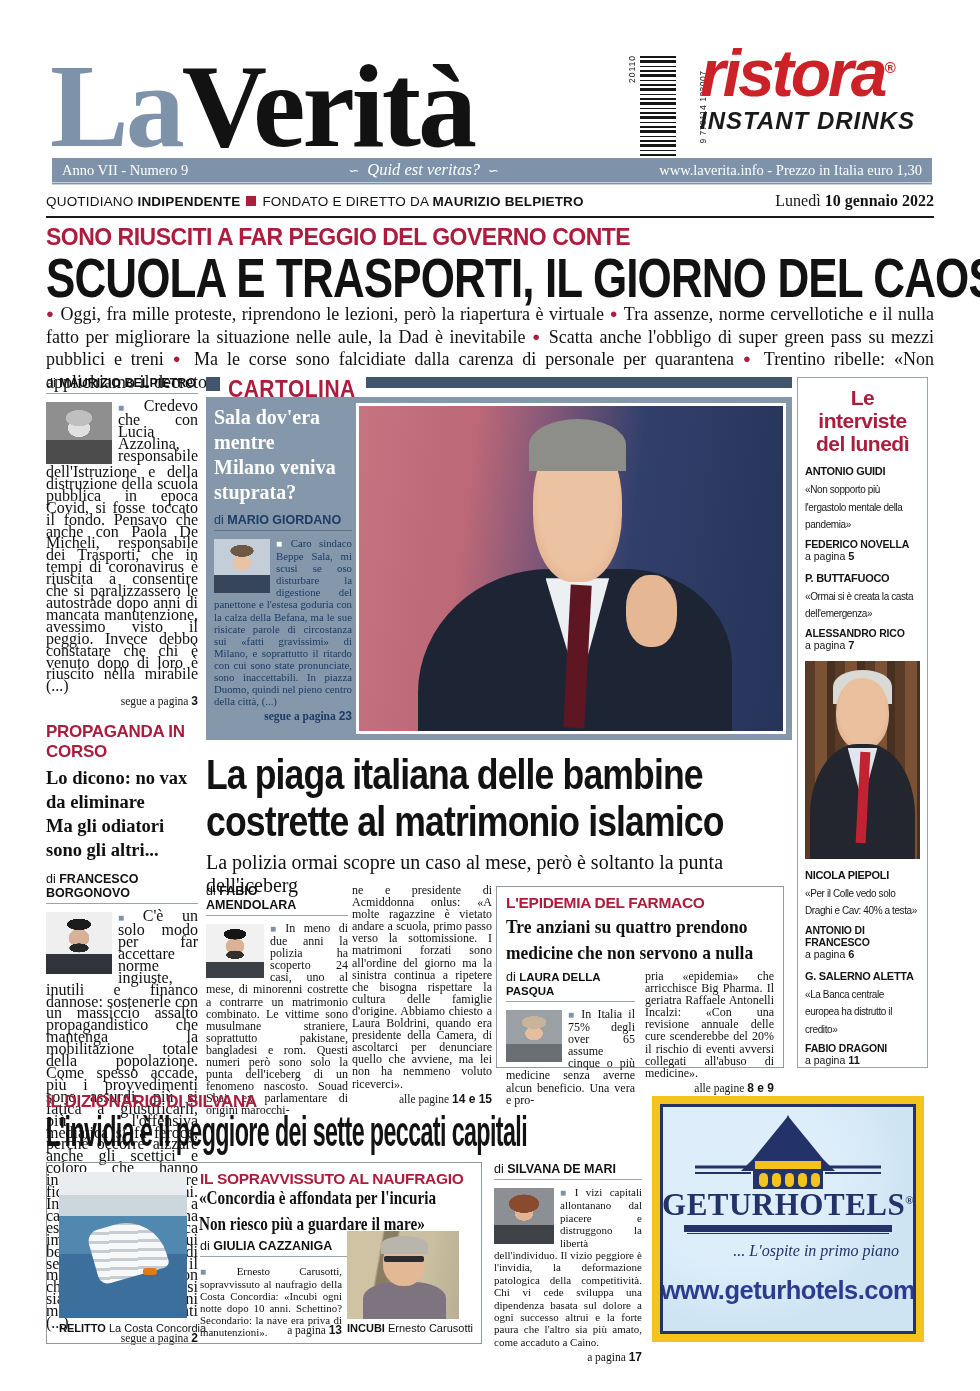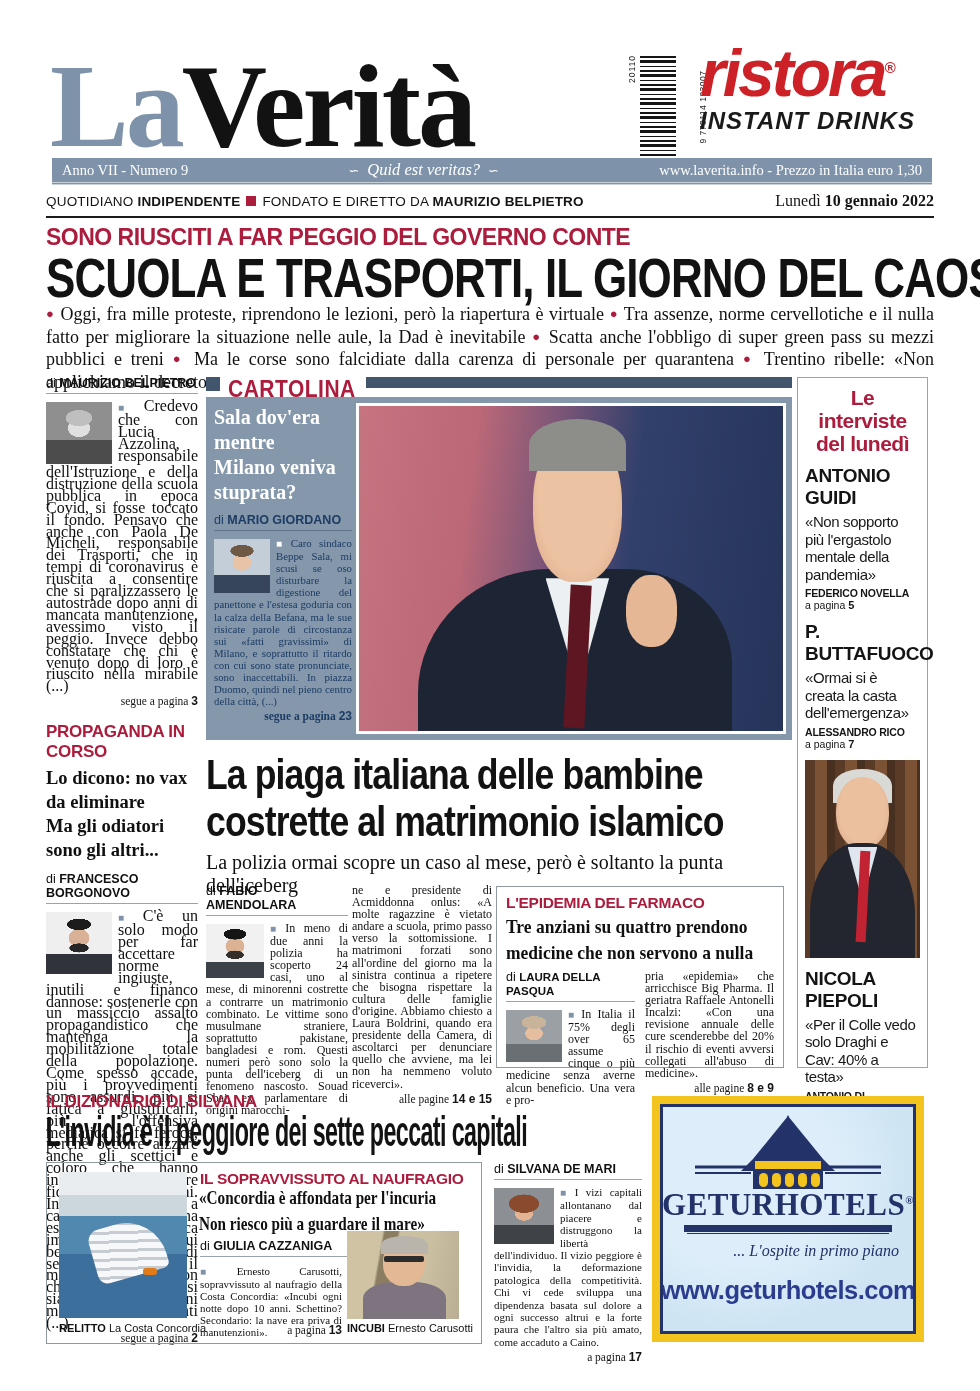--- a/index.html
+++ b/index.html
@@ -92,22 +92,22 @@
   
   .farmaco{position:absolute;left:496px;top:886px;width:288px;height:182px;border:1px solid #8f999f;padding:7px 9px}
   .farm-h{font-size:19px;line-height:26px;transform:scaleX(.92);transform-origin:left top;width:296px;margin:2px 0 4px}
   .farm-cols{display:flex;gap:10px}
   .farm-c{width:131px}
   .th-dellapasqua{width:56px;height:52px;background:radial-gradient(ellipse 36% 20% at 50% 24%,#c8b49a 60%,#0000 62%),radial-gradient(ellipse 28% 24% at 50% 45%,#e5bd9f 55%,#0000 57%),linear-gradient(180deg,#9aa0a4 0 66%,#6a6f73 66%)}
 
   
   .rail-right{position:absolute;left:797px;top:377px;width:131px;height:691px;border:1px solid #9aa4ad;padding:8px 7px}
   .int-title{color:var(--crimson);font-weight:bold;font-size:21px;line-height:23px;text-align:center;white-space:pre-line;margin-bottom:10px;letter-spacing:-.5px}
-  .int-name{font-weight:bold;font-size:19px;letter-spacing:-.3px;margin-top:10px}
-  .int-quote{font-size:15px;line-height:17.5px;letter-spacing:-.4px;margin:4px 0 4px;color:#181818}
+  .int-name{font-weight:bold;font-size:11px;letter-spacing:-.3px;margin-top:10px}
+  .int-quote{font-size:10px;line-height:17.5px;letter-spacing:-.4px;margin:4px 0 4px;color:#181818}
   .int-author{font-weight:bold;font-size:10.5px;letter-spacing:-.2px}
   .int-page{font-size:10.5px}
   .int-page b{font-size:11px}
   .photo-piepoli{position:relative;width:115px;height:198px;margin:10px 0 4px;background:repeating-linear-gradient(90deg,#5a3b28 0 10px,#7b5334 10px 22px,#47301f 22px 30px);overflow:hidden}
   .pp-hair{position:absolute;left:24%;top:5%;width:52%;height:17%;background:#d9d9d6;border-radius:50% 50% 0 0}
   .pp-head{position:absolute;left:27%;top:9%;width:46%;height:36%;background:radial-gradient(ellipse at 50% 45%,#eac09f 60%,#d5a184 100%);border-radius:48%}
   .pp-suit{position:absolute;left:4%;top:42%;width:92%;height:60%;background:#23262e;border-radius:45% 45% 0 0/60% 60% 0 0}
   .pp-shirt{position:absolute;left:37%;top:44%;width:26%;height:28%;background:#dfe6ee;clip-path:polygon(0 0,100% 0,50% 100%)}
   .pp-tie{position:absolute;left:46%;top:46%;width:9%;height:46%;background:#c22333;transform:rotate(3deg)}
 

